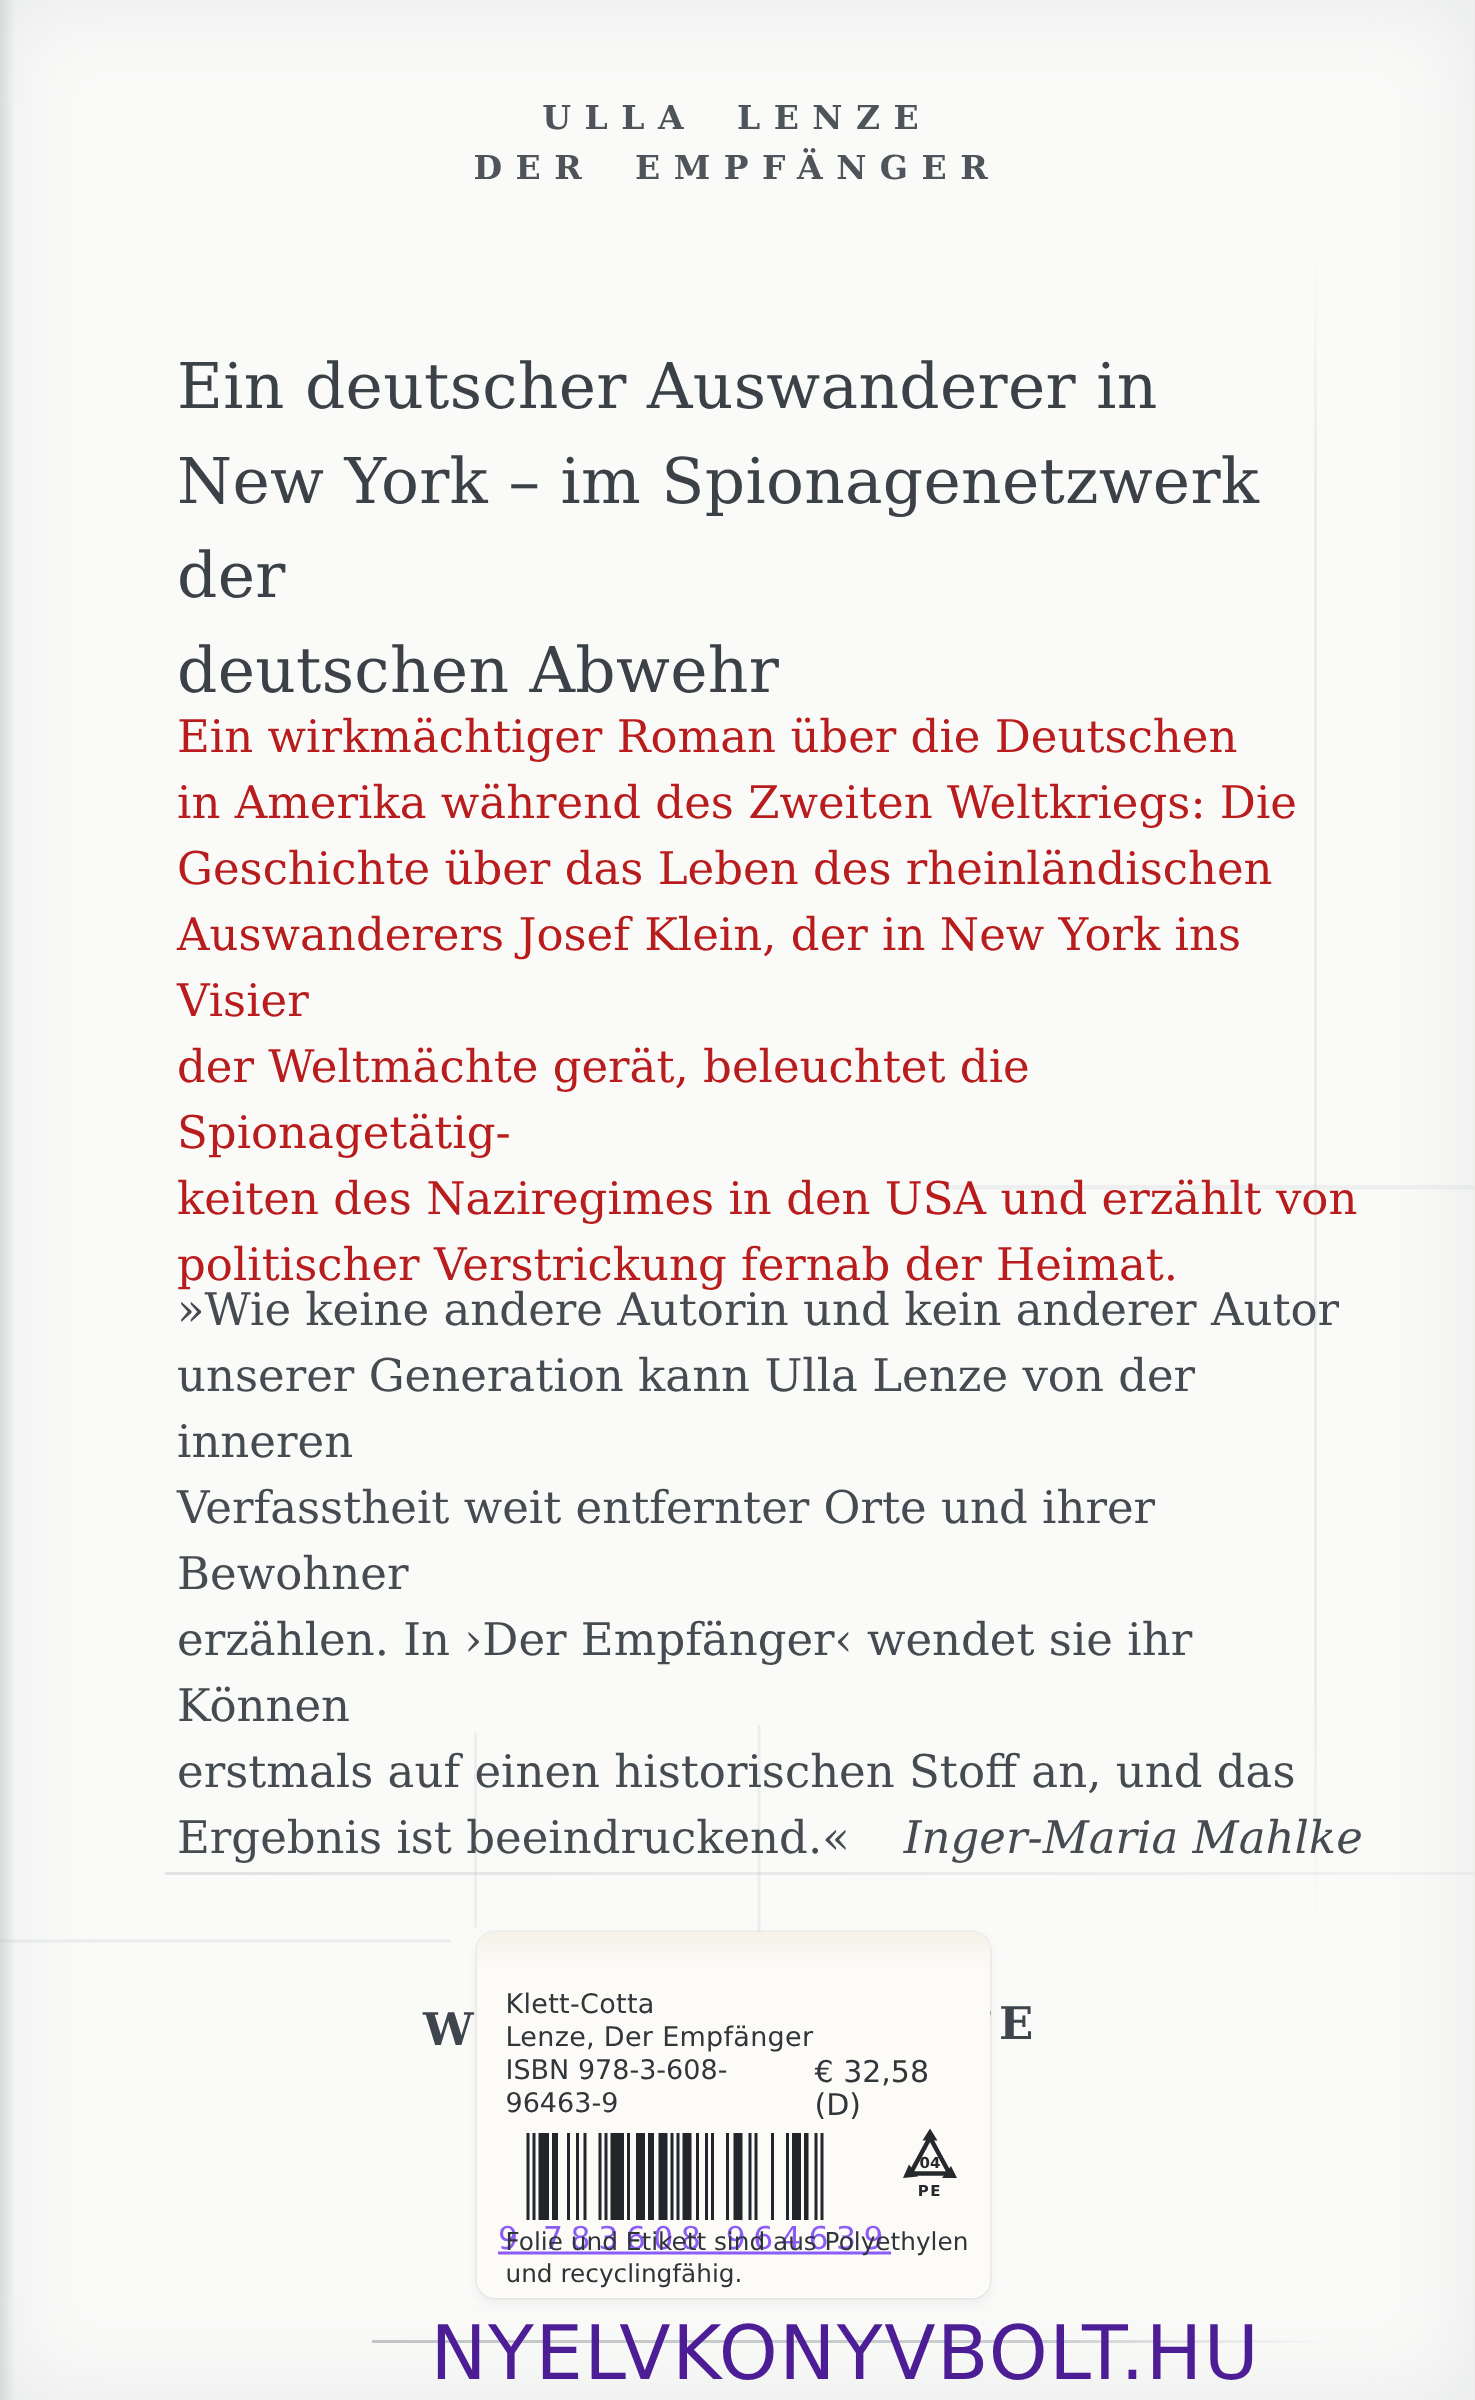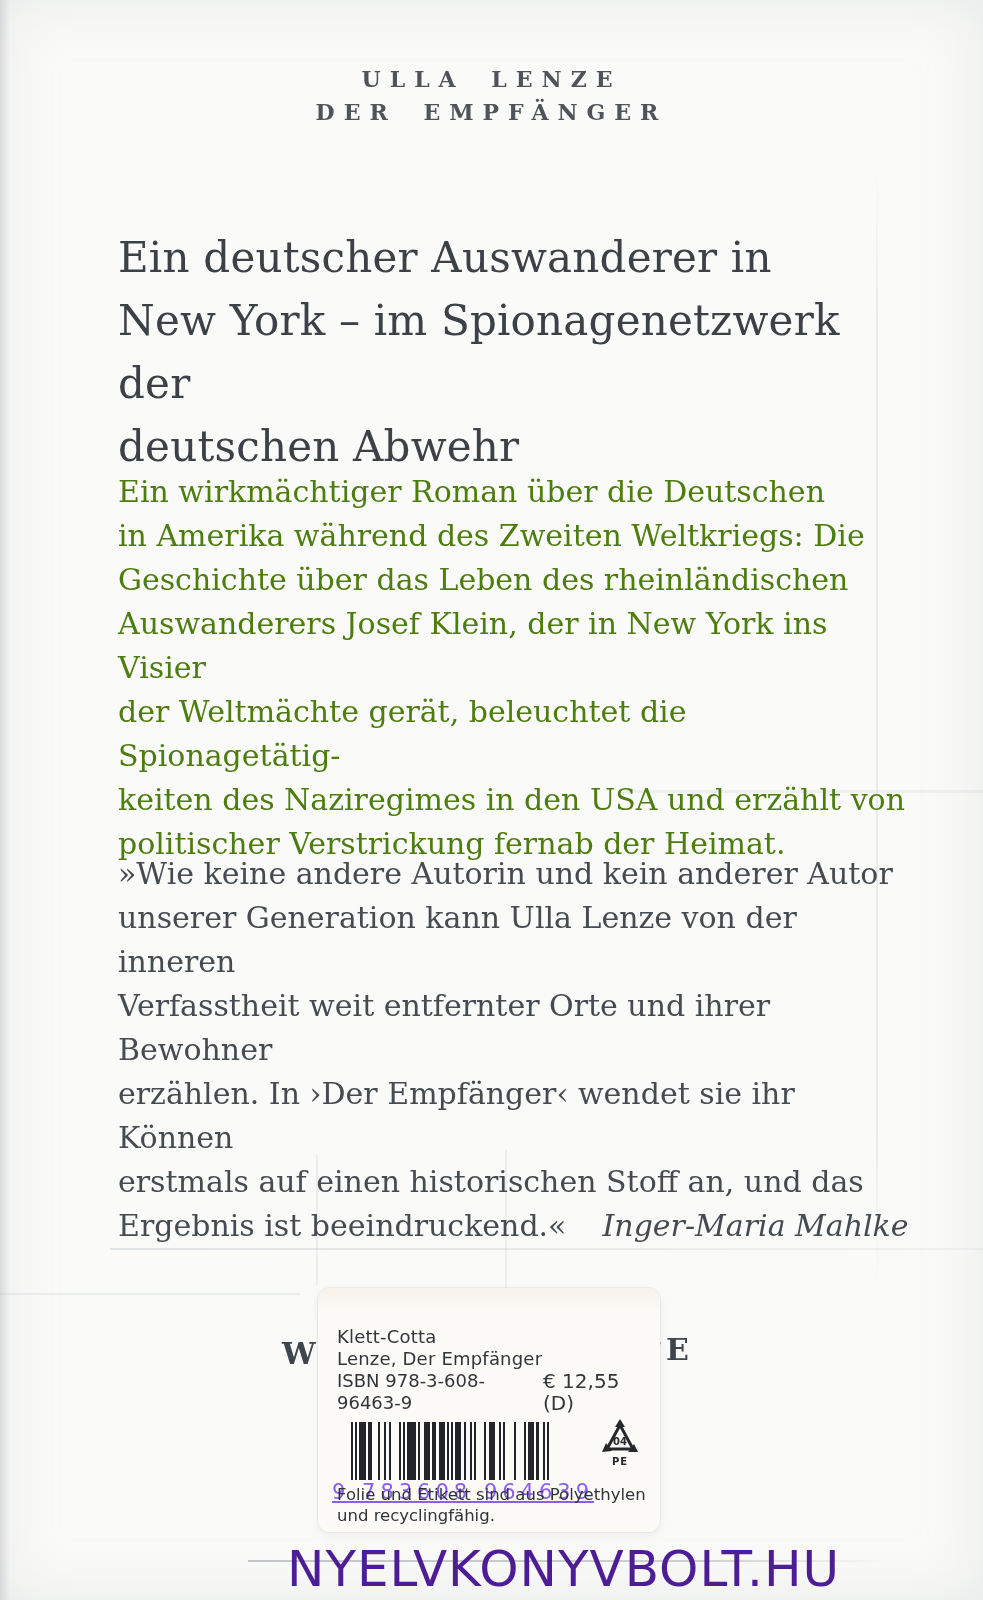--- a/index.html
+++ b/index.html
@@ -25,21 +25,21 @@
 
   
   .masthead{position:absolute;left:0;right:0;top:66px;text-align:center;color:#4e5459;}
   .masthead .author{font-size:22px;font-weight:700;letter-spacing:9px;word-spacing:10px;}
   .masthead .title{font-size:22px;font-weight:700;letter-spacing:9px;word-spacing:10px;margin-top:7px;}
 
   
   .headline{position:absolute;left:118px;top:226px;width:780px;font-size:42px;line-height:63px;color:#3b4147;letter-spacing:0.2px;}
 
   
-  .blurb{position:absolute;left:118px;top:470px;width:790px;font-size:30px;line-height:44px;color:#4d7c0f;}
+  .blurb{position:absolute;left:118px;top:470px;width:790px;font-size:30px;line-height:44px;color:#b91c1c;}
   .quote{position:absolute;left:118px;top:852px;width:800px;font-size:30px;line-height:44px;color:#454b51;}
   .quote-lastline{display:flex;align-items:flex-start;}
   .quote-attrib{font-style:italic;margin-left:36px;}
 
   
   .covered-frag{position:absolute;font-size:30px;font-weight:600;color:#3f454c;letter-spacing:4px;}
   .covered-frag.left{left:282px;top:1336px;}
   .covered-frag.right{left:656px;top:1332px;}
   .covered-frag.right::before{content:"";display:inline-block;width:3px;height:20px;background:#565c61;margin-right:7px;transform:skewX(-12deg) translateY(2px);opacity:.8;}
 
@@ -111,21 +111,21 @@
 
   <span class="covered-frag left">W</span>
   <span class="covered-frag right">E</span>
 
   <div class="sticker">
     <div class="sticker-inner">
       <div class="sticker-line">Klett-Cotta</div>
       <div class="sticker-line">Lenze, Der Empfänger</div>
       <div class="sticker-row">
         <span>ISBN 978-3-608-96463-9</span>
-        <span class="price">€ 12,55 (D)</span>
+        <span class="price">€ 32,58 (D)</span>
       </div>
       <div class="barcode-wrap">
         <div class="barcode-bars">
             <div class="bar" style="left: 0%; width: 1.05263%;"></div>
             <div class="bar" style="left: 2.10526%; width: 1.05263%;"></div>
             <div class="bar" style="left: 4.21053%; width: 3.15789%;"></div>
             <div class="bar" style="left: 8.42105%; width: 2.10526%;"></div>
             <div class="bar" style="left: 13.6842%; width: 1.05263%;"></div>
             <div class="bar" style="left: 16.8421%; width: 1.05263%;"></div>
             <div class="bar" style="left: 18.9474%; width: 1.05263%;"></div>

